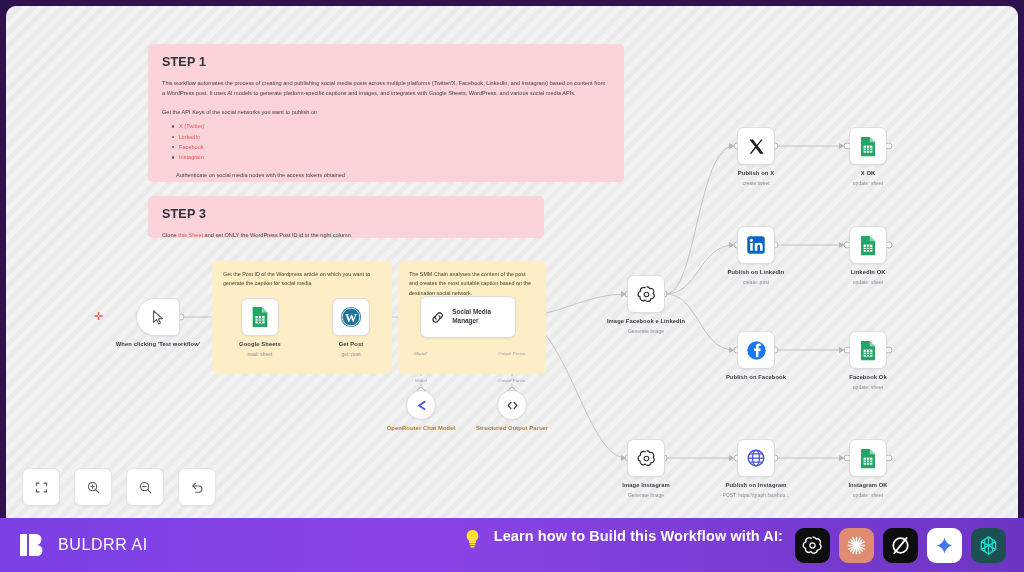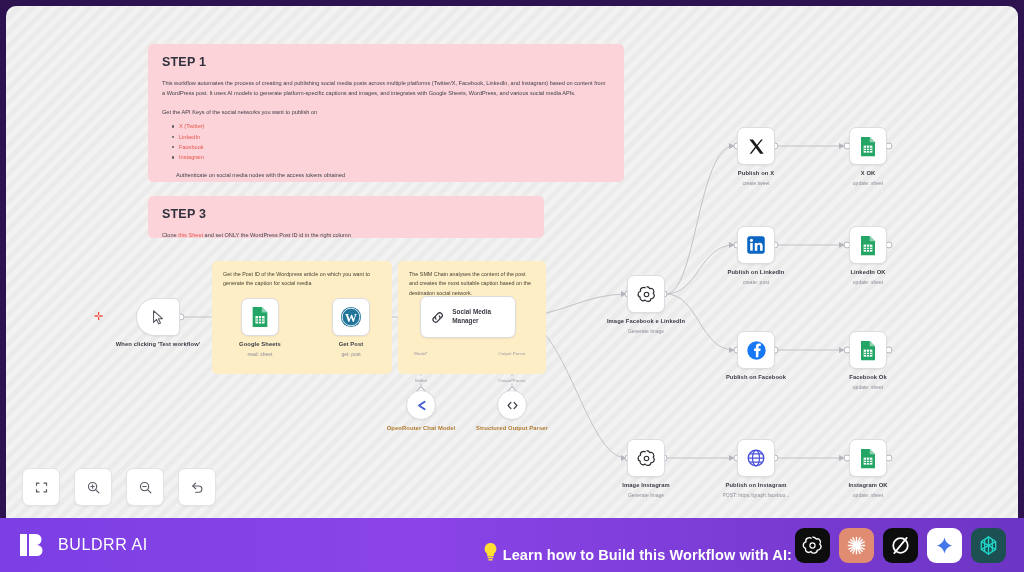--- a/index.html
+++ b/index.html
@@ -224,22 +224,22 @@
   #brand { display: flex; align-items: center; gap: 10px; }
   #brand-name {
     color: #fff;
     font-size: 16px;
     font-weight: normal;
     letter-spacing: .6px;
   }
   #cta {
     margin-left: auto;
     display: flex;
-    align-items: flex-end;
-    gap: 3px;
+    align-items: flex-start;
+    gap: 12px;
   }
   #cta-text {
     color: #fff;
     font-size: 14.5px;
     font-weight: bold;
     letter-spacing: .1px;
   }
   #ai-logos { display: flex; gap: 9px; }
   .ailogo {
     width: 35px; height: 35px;

